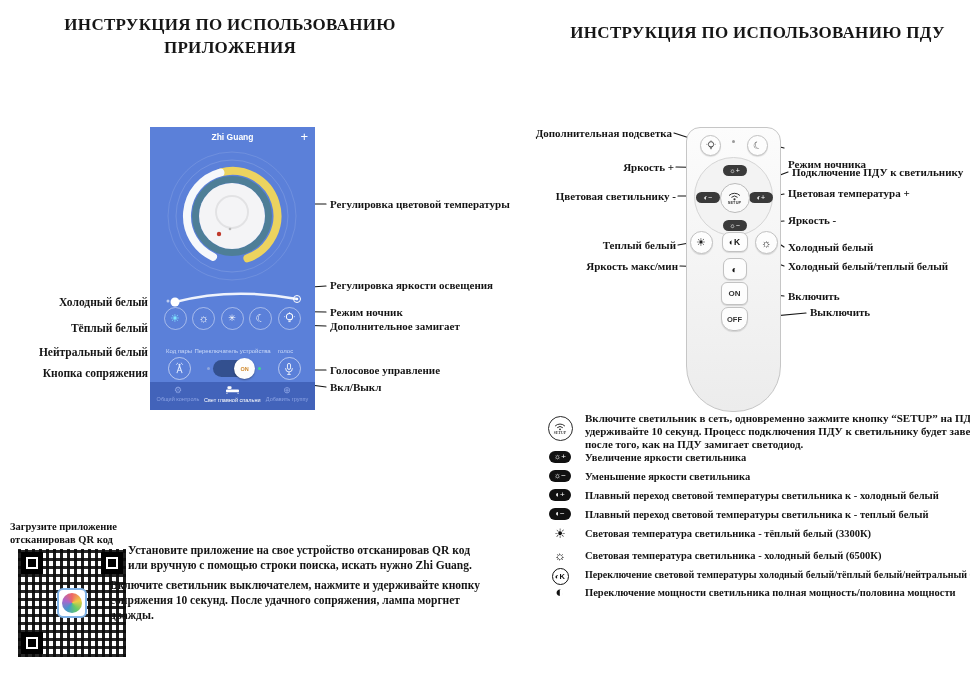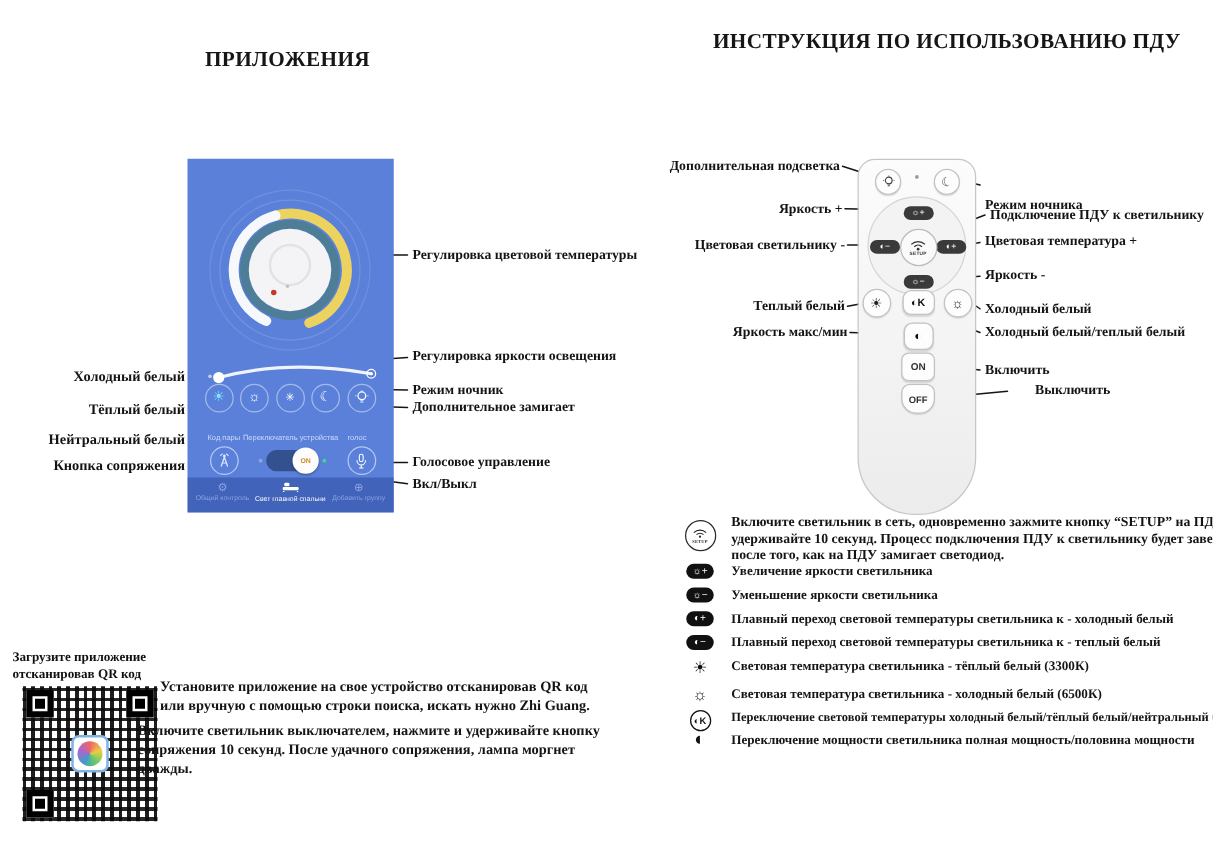--- a/index.html
+++ b/index.html
@@ -88,21 +88,21 @@
            border-radius:6px;border:2px solid #7fb3e8;box-sizing:border-box;
            display:flex;align-items:center;justify-content:center;}
   .qr-logo-core{width:20px;height:20px;border-radius:50%;
            background:conic-gradient(#e66,#ec4,#6c6,#49c,#a6c,#e66);}
   .para{position:absolute;font-weight:bold;font-size:11.5px;line-height:15px;color:#141414;}
 </style>
 </head>
 <body>
 
 <div class="doc-title" style="left:55px;top:13px;width:350px;">
-  <br>
+  <span>ИНСТРУКЦИЯ ПО ИСПОЛЬЗОВАНИЮ</span><br>
   <span>ПРИЛОЖЕНИЯ</span>
 </div>
 <div class="doc-title" style="left:545px;top:21px;width:425px;">ИНСТРУКЦИЯ ПО ИСПОЛЬЗОВАНИЮ ПДУ</div>
 
 <svg id="lines" width="970" height="678">
   <g stroke="#151515" stroke-width="1.2" stroke-linecap="round">
 
     <line x1="256" y1="204" x2="326" y2="204"></line>
     <line x1="268" y1="290" x2="326" y2="286"></line>
     <line x1="266" y1="311" x2="326" y2="312"></line>
@@ -124,20 +124,24 @@
     <line x1="784" y1="194" x2="773" y2="196"></line>
     <line x1="784" y1="221" x2="746" y2="224"></line>
     <line x1="784" y1="247" x2="778" y2="243"></line>
     <line x1="784" y1="266" x2="742" y2="250"></line>
     <line x1="784" y1="296" x2="748" y2="292"></line>
     <line x1="806" y1="313" x2="753" y2="318"></line>
   </g>
 </svg>
 
 <div class="app">
+  <div class="app-header">
+    <div class="app-title">Zhi Guang</div>
+    <div class="app-add">+</div>
+  </div>
 
   <svg class="dial-svg" width="165" height="162" viewBox="0 0 165 142">
     <circle cx="82" cy="59" r="64" fill="none" stroke="rgba(255,255,255,.12)" stroke-width="1"></circle>
     <circle cx="82" cy="59" r="56" fill="none" stroke="rgba(255,255,255,.14)" stroke-width="1"></circle>
     <path d="M 70.4 15.5 A 45 45 0 0 1 97.4 101.3" fill="none" stroke="#ecd35f" stroke-width="8" stroke-linecap="round"></path>
     <path d="M 63 99.8 A 45 45 0 0 1 70.4 15.5" fill="none" stroke="#f6f8fb" stroke-width="8" stroke-linecap="round"></path>
     <circle cx="82" cy="59" r="36.5" fill="none" stroke="#4e7e97" stroke-width="7"></circle>
     <circle cx="82" cy="59" r="33" fill="#f4f4f6"></circle>
     <circle cx="82" cy="55" r="16" fill="none" stroke="rgba(0,0,0,.07)" stroke-width="2"></circle>
     <circle cx="80" cy="72" r="1.3" fill="#bbb"></circle>
@@ -280,21 +284,21 @@
 <div class="co co-l" style="right:294px;top:190px;">Цветовая светильнику -</div>
 <div class="co co-l" style="right:294px;top:239px;">Теплый белый</div>
 <div class="co co-l" style="right:292px;top:260px;">Яркость макс/мин</div>
 <div class="co co-r" style="left:788px;top:142px;margin-top:16px;">Режим ночника</div>
 <div class="co co-r" style="left:792px;top:166px;">Подключение ПДУ к светильнику</div>
 <div class="co co-r" style="left:788px;top:187px;">Цветовая температура +</div>
 <div class="co co-r" style="left:788px;top:214px;">Яркость -</div>
 <div class="co co-r" style="left:788px;top:241px;">Холодный белый</div>
 <div class="co co-r" style="left:788px;top:260px;">Холодный белый/теплый белый</div>
 <div class="co co-r" style="left:788px;top:290px;">Включить</div>
-<div class="co co-r" style="left:810px;top:306px;margin-left:18px;">Выключить</div>
+<div class="co co-r" style="left:810px;top:306px;">Выключить</div>
 
 <div class="lg-row" style="top:412px;">
   <span class="lg-ic" style="top:4px;">
       <span class="setup-lg">
     <svg width="12" height="9" viewBox="0 0 14 11">
           <path d="M1 5 A8.5 8.5 0 0 1 13 5" fill="none" stroke="#2a2a2a" stroke-width="1.2"></path>
           <path d="M3.6 7 A5 5 0 0 1 10.4 7" fill="none" stroke="#2a2a2a" stroke-width="1.2"></path>
           <circle cx="7" cy="9" r="1.1" fill="#2a2a2a"></circle>
         </svg>
     <span class="setup-txt">SETUP</span>

